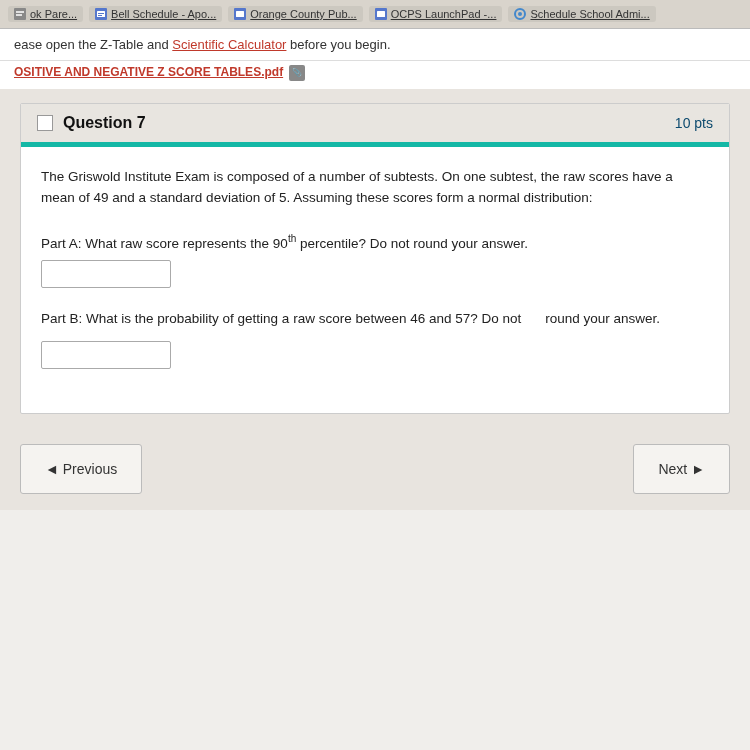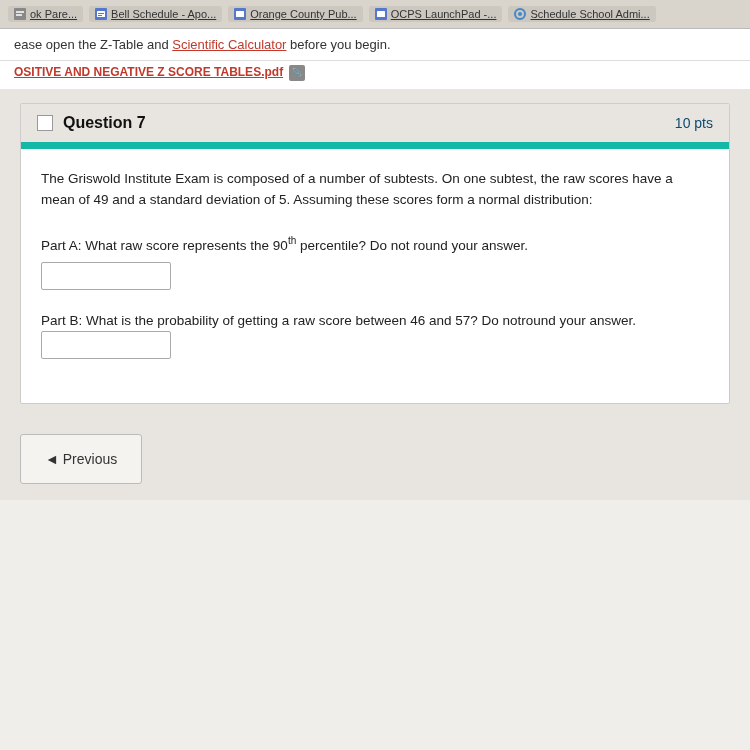--- a/index.html
+++ b/index.html
@@ -93,21 +93,21 @@
     
     .question-card {
       background: #fff;
       border: 1px solid #ccc;
       border-radius: 2px;
       overflow: hidden;
     }
 
     .question-header {
       background: #e8e5e0;
-      border-bottom: 7px solid #14b8a6;
+      border-bottom: 5px solid #14b8a6;
       padding: 10px 16px;
       display: flex;
       justify-content: space-between;
       align-items: center;
     }
     .question-title {
       font-weight: bold;
       font-size: 16px;
       color: #111;
     }
@@ -150,21 +150,21 @@
       border-radius: 2px;
       padding: 2px 6px;
       font-size: 13px;
       margin-top: 6px;
     }
 
     .part-b-inline {
       display: flex;
       flex-wrap: wrap;
       align-items: center;
-      gap: 0;
+      gap: 12px;
       font-size: 13.5px;
       line-height: 1.6;
     }
     .part-b-inline .answer-input-inline {
       width: 130px;
       height: 28px;
       border: 1px solid #aaa;
       background: #fff;
       border-radius: 2px;
       padding: 2px 6px;
@@ -305,13 +305,14 @@
         </div>
       </div>
 
     </div>
   </div>
 
 </div>
 
 <div class="nav-bar">
   <button class="nav-btn">◄ Previous</button>
+  <button class="nav-btn">Next ►</button>
 </div>
 
 </body></html>

